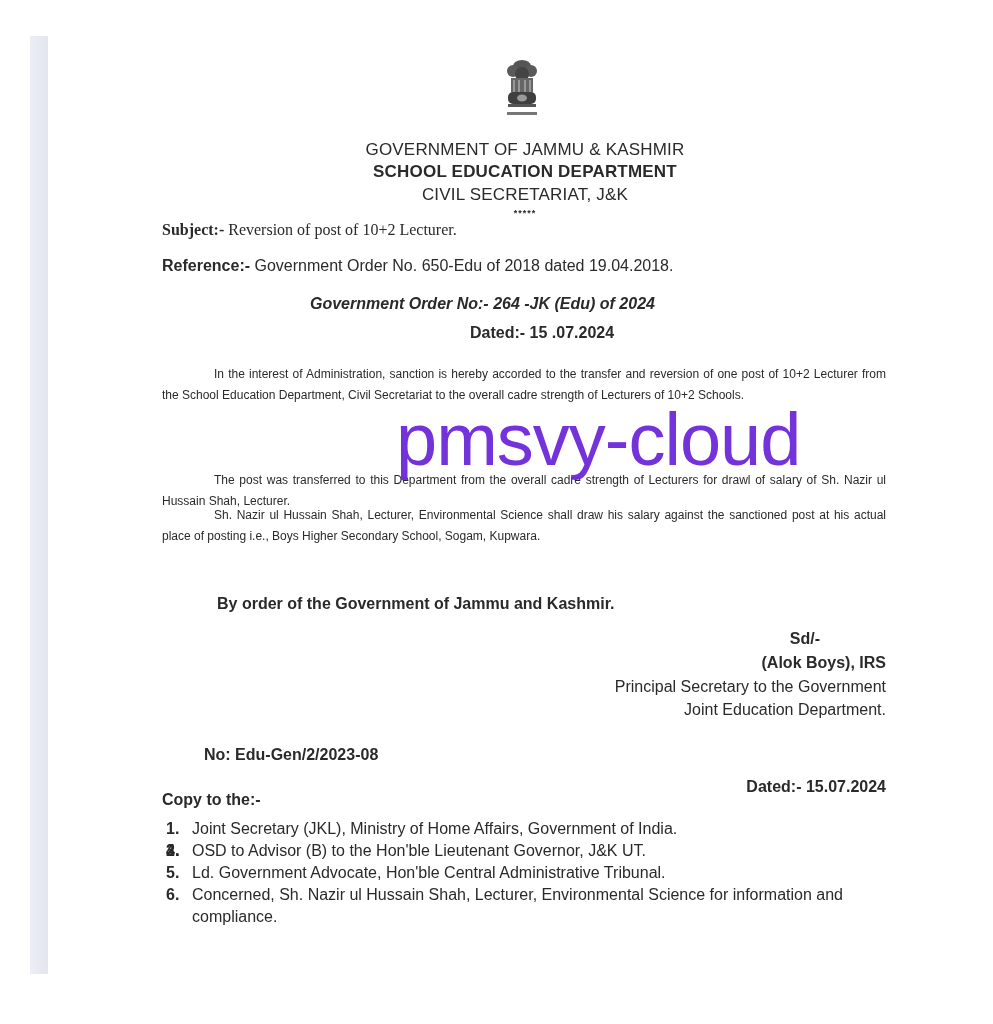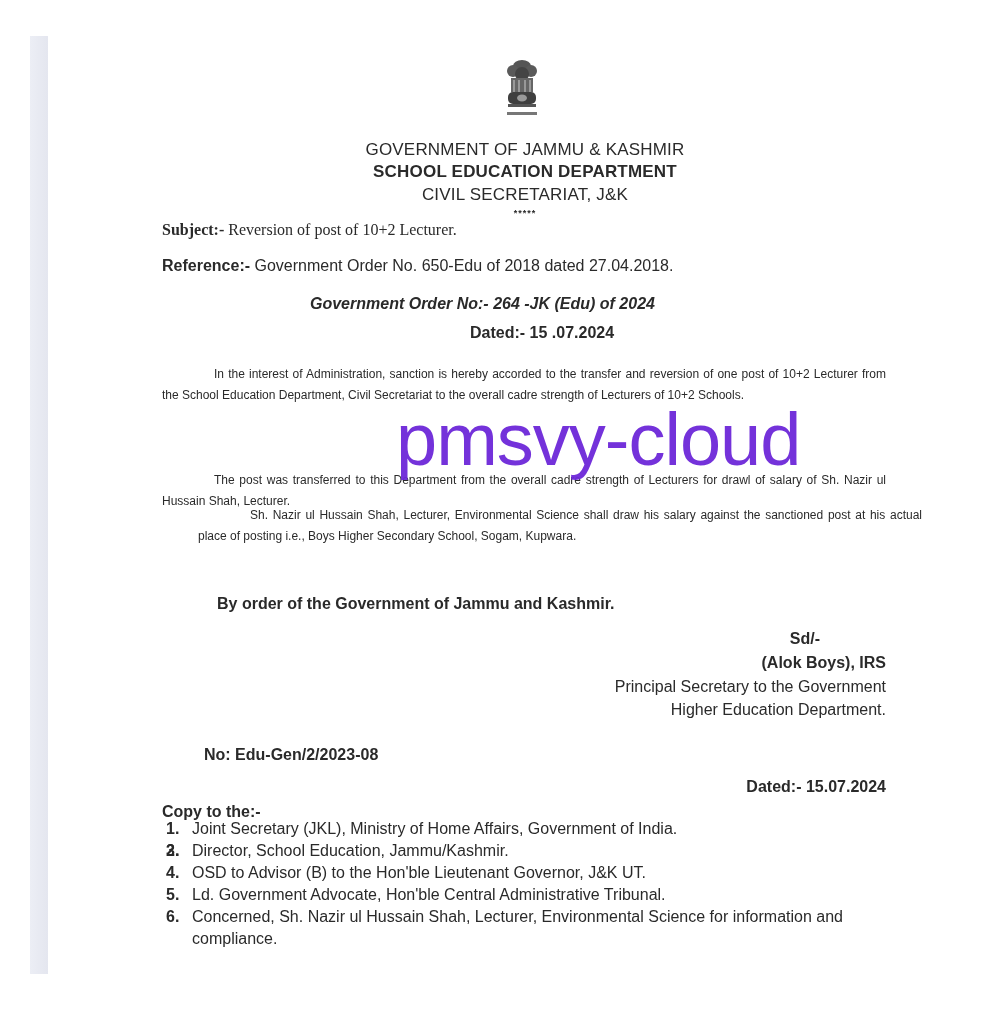--- a/index.html
+++ b/index.html
@@ -125,44 +125,44 @@
 
 <div class="hdr" style="top:140px;">GOVERNMENT OF JAMMU &amp; KASHMIR</div>
 <div class="hdr bold" style="top:162px;">SCHOOL EDUCATION DEPARTMENT</div>
 <div class="hdr" style="top:185px;">CIVIL SECRETARIAT, J&amp;K</div>
 <div class="stars" style="top:208px;">*****</div>
 
 <div class="line" style="left:162px; top:221px;font-family:Liberation Serif, serif;">
   <span class="b">Subject:-</span><span> Reversion of post of 10+2 Lecturer.</span>
 </div>
 <div class="line" style="left:162px; top:257px;">
-  <span class="b">Reference:-</span><span> Government Order No. 650-Edu of 2018 dated 27.04.2018.</span>
+  <span class="b">Reference:-</span><span> Government Order No. 650-Edu of 2018 dated 19.04.2018.</span>
 </div>
 
 <div class="line b" style="left:310px; top:295px;font-style:italic;">Government Order No:- 264 -JK (Edu) of 2024</div>
 <div class="line b" style="left:470px; top:324px;">Dated:- 15 .07.2024</div>
 
 <div class="para" style="top:364px;">In the interest of Administration, sanction is hereby accorded to the transfer and reversion of one post of 10+2 Lecturer from the School Education Department, Civil Secretariat to the overall cadre strength of Lecturers of 10+2 Schools.</div>
 <div class="para" style="top:463px;margin-top:7px;">The post was transferred to this Department from the overall cadre strength of Lecturers for drawl of salary of Sh. Nazir ul Hussain Shah, Lecturer.</div>
-<div class="para" style="top:505px;margin-left:36px;">Sh. Nazir ul Hussain Shah, Lecturer, Environmental Science shall draw his salary against the sanctioned post at his actual place of posting i.e., Boys Higher Secondary School, Sogam, Kupwara.</div>
+<div class="para" style="top:505px;">Sh. Nazir ul Hussain Shah, Lecturer, Environmental Science shall draw his salary against the sanctioned post at his actual place of posting i.e., Boys Higher Secondary School, Sogam, Kupwara.</div>
 
 <div class="line b" style="left:217px; top:595px;">By order of the Government of Jammu and Kashmir.</div>
 
 <div class="right b" style="top:630px; right:173px;">Sd/-</div>
 <div class="right b" style="top:654px;">(Alok Boys), IRS</div>
 <div class="right" style="top:678px;">Principal Secretary to the Government</div>
-<div class="right" style="top:701px;">Higher Education Department.</div>
+<div class="right" style="top:701px;">Joint Education Department.</div>
 
 <div class="line b" style="left:162px; top:746px;margin-left:42px;">No: Edu-Gen/2/2023-08</div>
 <div class="right b" style="top:778px;">Dated:- 15.07.2024</div>
 
-<div class="line b" style="left:162px; top:791px;margin-top:12px;">Copy to the:-</div>
+<div class="line b" style="left:162px; top:791px;">Copy to the:-</div>
 
 <ol class="copy-list">
   <li><span class="num">1.</span><span>Joint Secretary (JKL), Ministry of Home Affairs, Government of India.</span></li>
   <li><span class="num">2.</span></li>
-  <li><span class="num">3.</span><span>Director, School Education, Jammu/Kashmir.</span></li>
+  <li><span class="num">3.</span></li>
   <li><span class="num">4.</span><span>OSD to Advisor (B) to the Hon'ble Lieutenant Governor, J&amp;K UT.</span></li>
   <li><span class="num">5.</span><span>Ld. Government Advocate, Hon'ble Central Administrative Tribunal.</span></li>
   <li><span class="num">6.</span><span>Concerned, Sh. Nazir ul Hussain Shah, Lecturer, Environmental Science for information and compliance.</span></li>
 </ol>
 
 <div class="watermark">pmsvy-cloud</div>
 
 </body></html>

